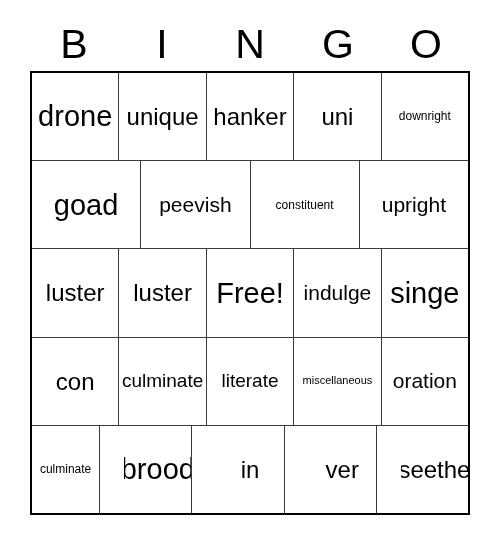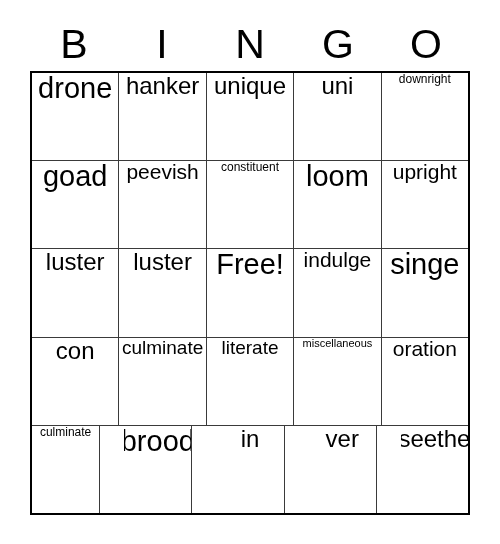--- a/index.html
+++ b/index.html
@@ -66,21 +66,21 @@
   }
   .grid-row:last-child {
     border-bottom: none;
     gap: 24px;
   }
   .cell {
     flex: 1 1 0;
     min-width: 0;
     border-right: 1px solid #3a3a3a;
     display: flex;
-    align-items: flex-start;
+    align-items: center;
     justify-content: center;
     padding: 0 0;
     box-sizing: border-box;
     background: #ffffff;
     overflow: hidden;
   }
   .cell:last-child {
     border-right: none;
   }
   .cell-text {
@@ -115,45 +115,42 @@
     <div class="header-letter">O</div>
   </div>
 
   <div id="grid">
 
     <div class="grid-row">
       <div class="cell">
           <span class="cell-text fs-2">drone</span>
         </div>
       <div class="cell">
+          <span class="cell-text fs-3">unique</span>
+        </div>
+      <div class="cell">
           <span class="cell-text fs-3">hanker</span>
         </div>
       <div class="cell">
-          <span class="cell-text fs-3">unique</span>
-        </div>
-      <div class="cell">
           <span class="cell-text fs-1">uni</span>
         </div>
       <div class="cell">
           <span class="cell-text fs-6">downright</span>
         </div>
     </div>
 
     <div class="grid-row">
       <div class="cell">
           <span class="cell-text fs-2">goad</span>
         </div>
       <div class="cell">
           <span class="cell-text fs-4">peevish</span>
         </div>
       <div class="cell">
           <span class="cell-text fs-8">constituent</span>
-        </div>
-      <div class="cell">
-          <span class="cell-text fs-2">loom</span>
         </div>
       <div class="cell">
           <span class="cell-text fs-4">upright</span>
         </div>
     </div>
 
     <div class="grid-row">
       <div class="cell">
           <span class="cell-text fs-3">luster</span>
         </div>

